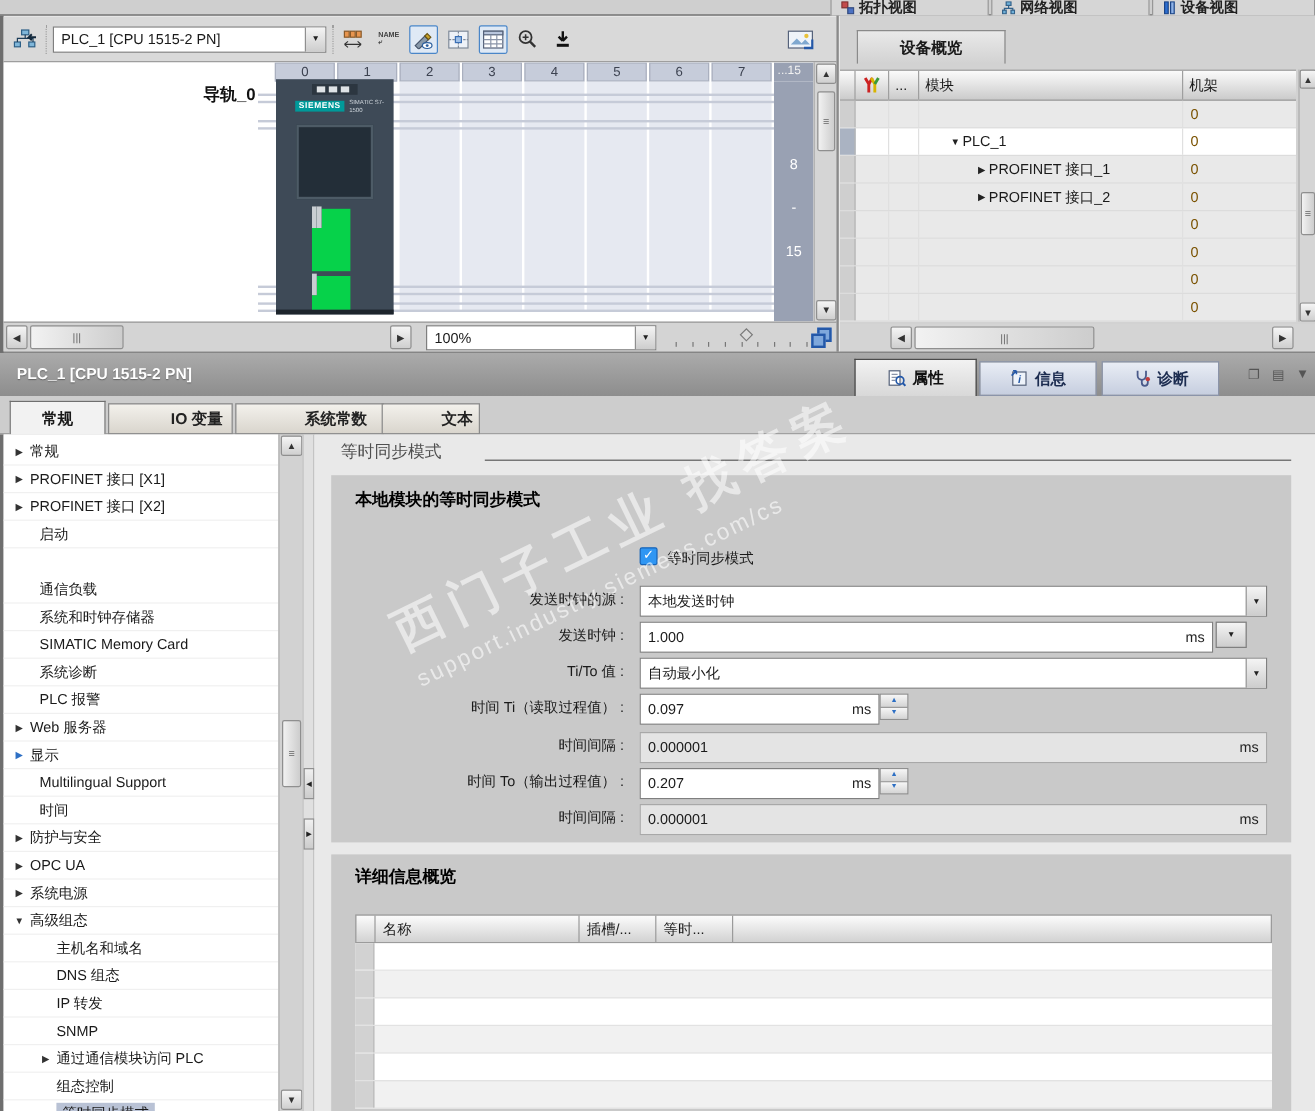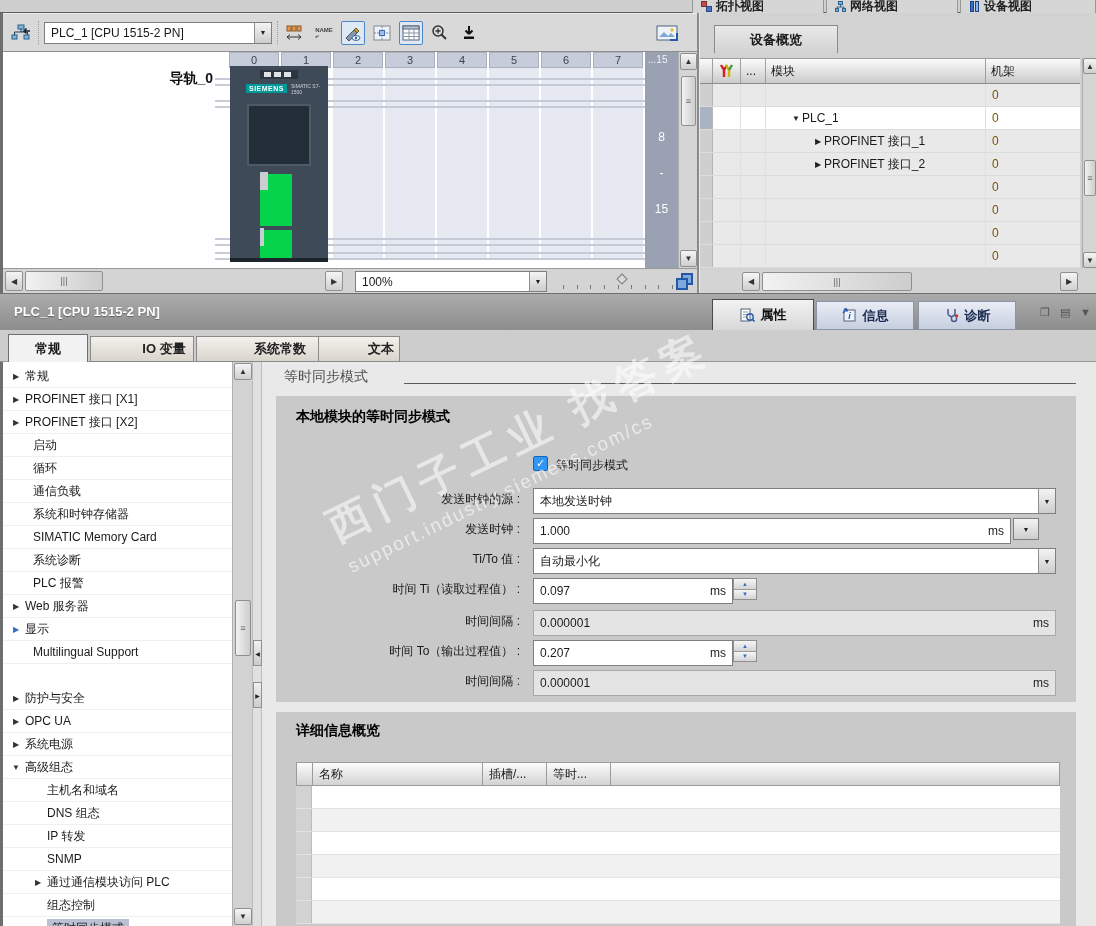--- a/index.html
+++ b/index.html
@@ -518,23 +518,20 @@
       <span class="nav-ar">▶</span>
       <span class="nav-lbl">PROFINET 接口 [X1]</span>
     </div>
   <div class="abs nav-item lvl0" style="top:411px;">
       <span class="nav-ar">▶</span>
       <span class="nav-lbl">PROFINET 接口 [X2]</span>
     </div>
   <div class="abs nav-item noar" style="top:434px;">
       <span class="nav-lbl">启动</span>
     </div>
-  <div class="abs nav-item noar" style="top:457px;">
-      <span class="nav-lbl">循环</span>
-    </div>
   <div class="abs nav-item noar" style="top:480px;">
       <span class="nav-lbl">通信负载</span>
     </div>
   <div class="abs nav-item noar" style="top:503px;">
       <span class="nav-lbl">系统和时钟存储器</span>
     </div>
   <div class="abs nav-item noar" style="top:526px;">
       <span class="nav-lbl">SIMATIC Memory Card</span>
     </div>
   <div class="abs nav-item noar" style="top:549px;">
@@ -546,20 +543,23 @@
   <div class="abs nav-item lvl0" style="top:595px;">
       <span class="nav-ar">▶</span>
       <span class="nav-lbl">Web 服务器</span>
     </div>
   <div class="abs nav-item lvl0" style="top:618px;">
       <span class="nav-ar blue">▶</span>
       <span class="nav-lbl">显示</span>
     </div>
   <div class="abs nav-item noar" style="top:641px;">
       <span class="nav-lbl">Multilingual Support</span>
+    </div>
+  <div class="abs nav-item noar" style="top:664px;">
+      <span class="nav-lbl">时间</span>
     </div>
   <div class="abs nav-item lvl0" style="top:687px;">
       <span class="nav-ar">▶</span>
       <span class="nav-lbl">防护与安全</span>
     </div>
   <div class="abs nav-item lvl0" style="top:710px;">
       <span class="nav-ar">▶</span>
       <span class="nav-lbl">OPC UA</span>
     </div>
   <div class="abs nav-item lvl0" style="top:733px;">

